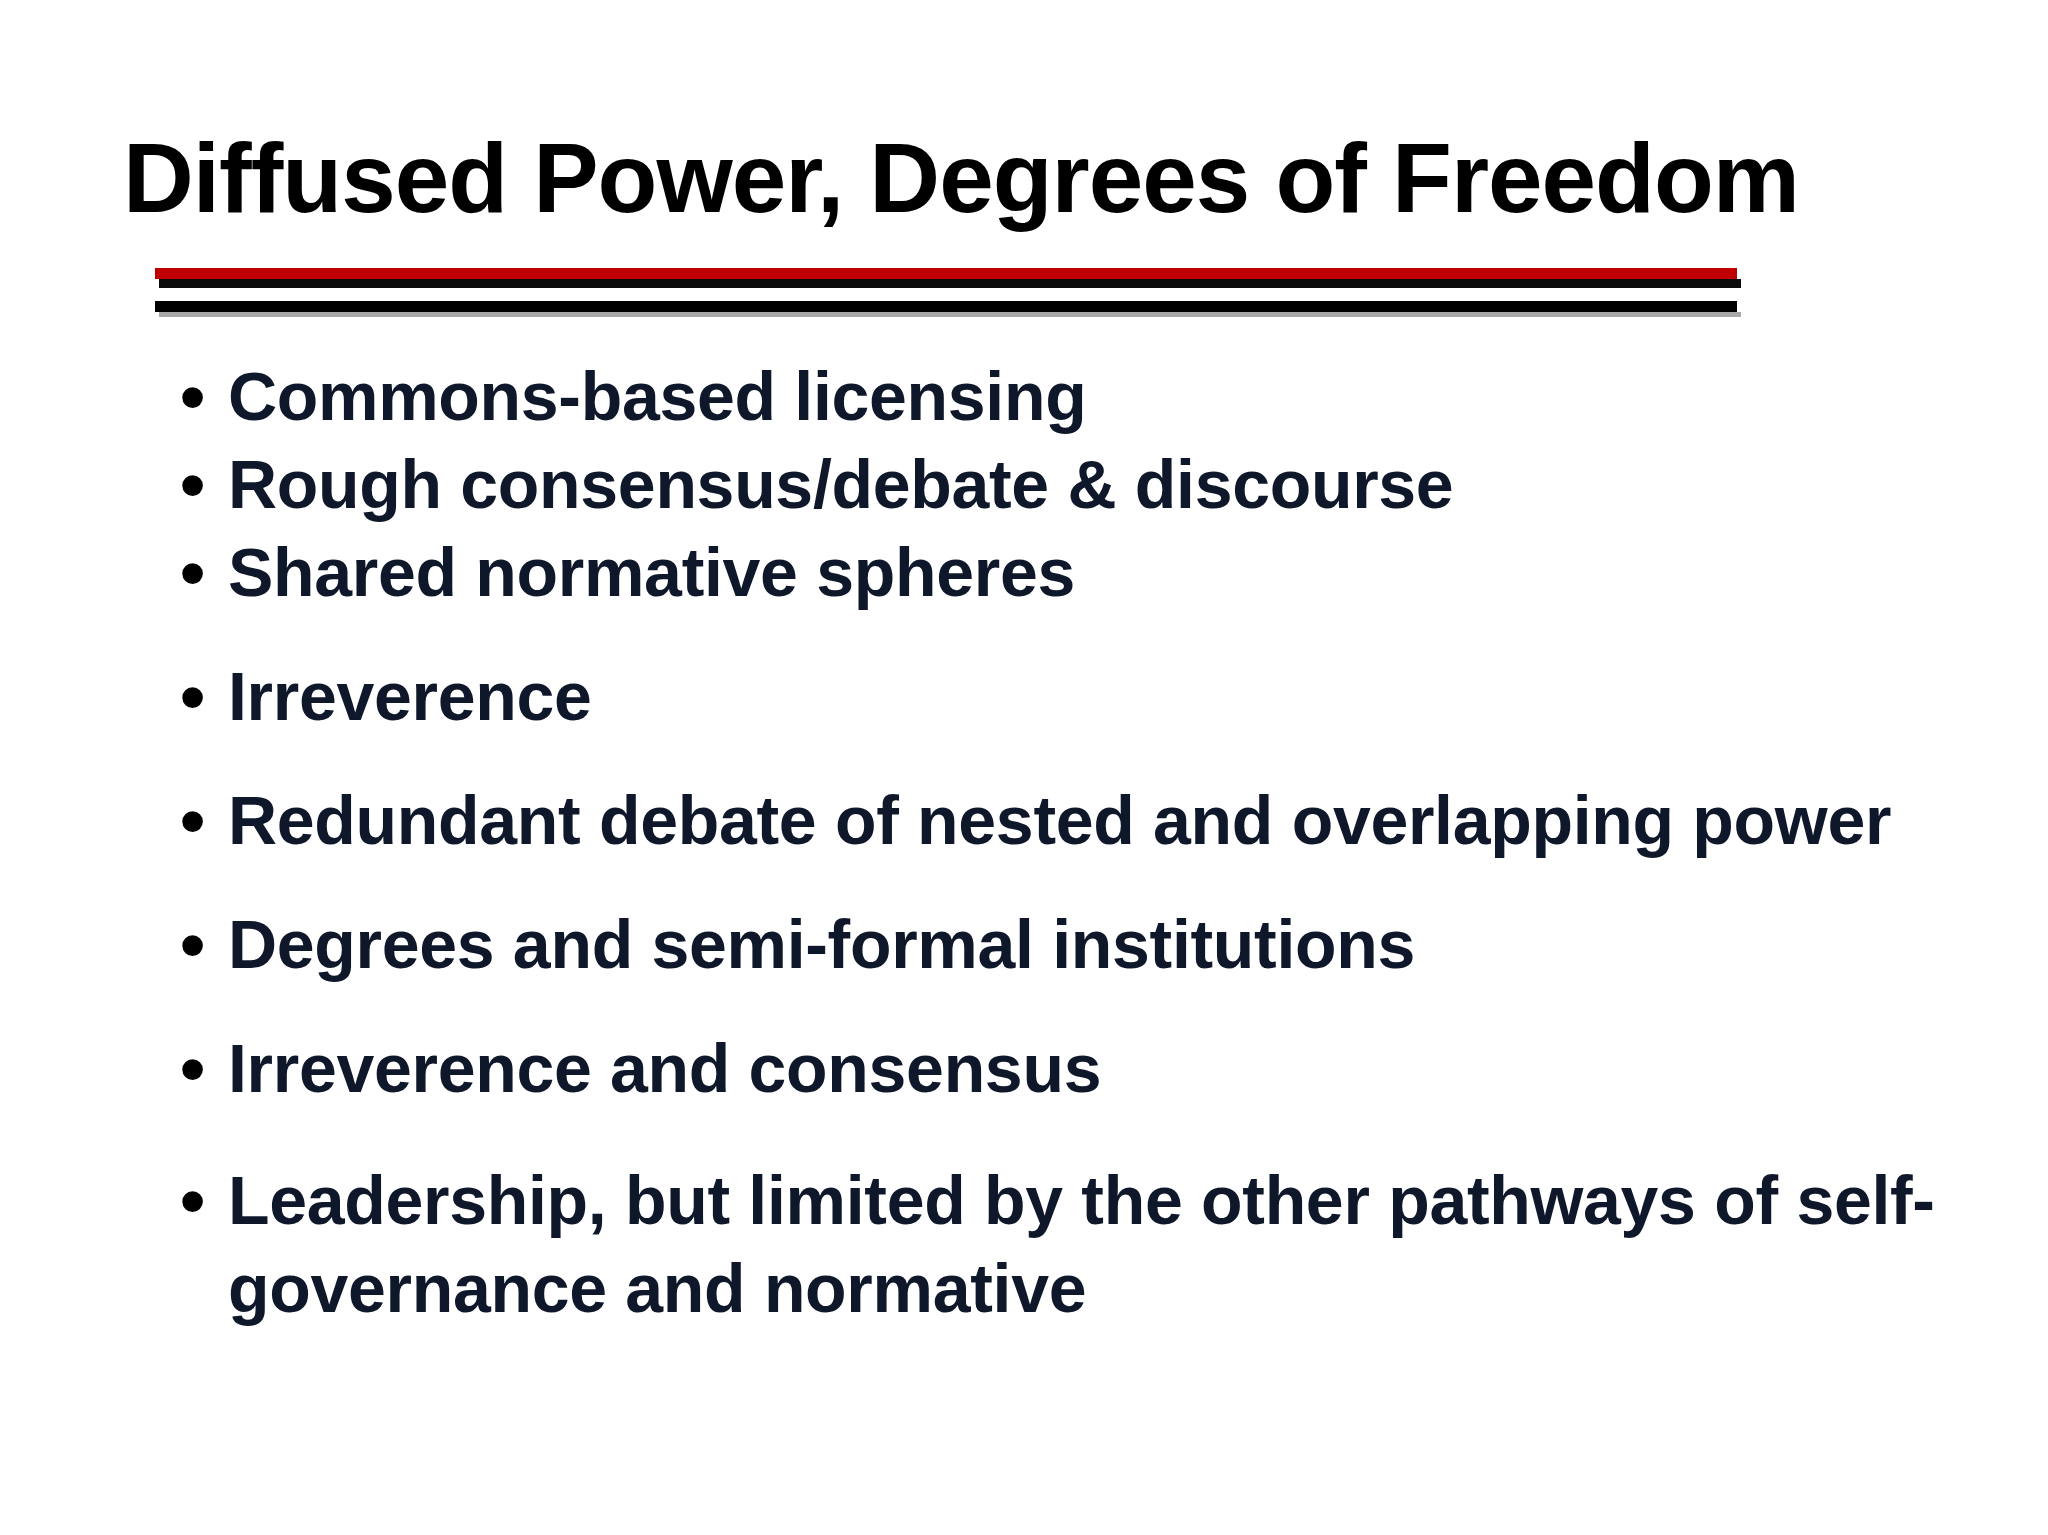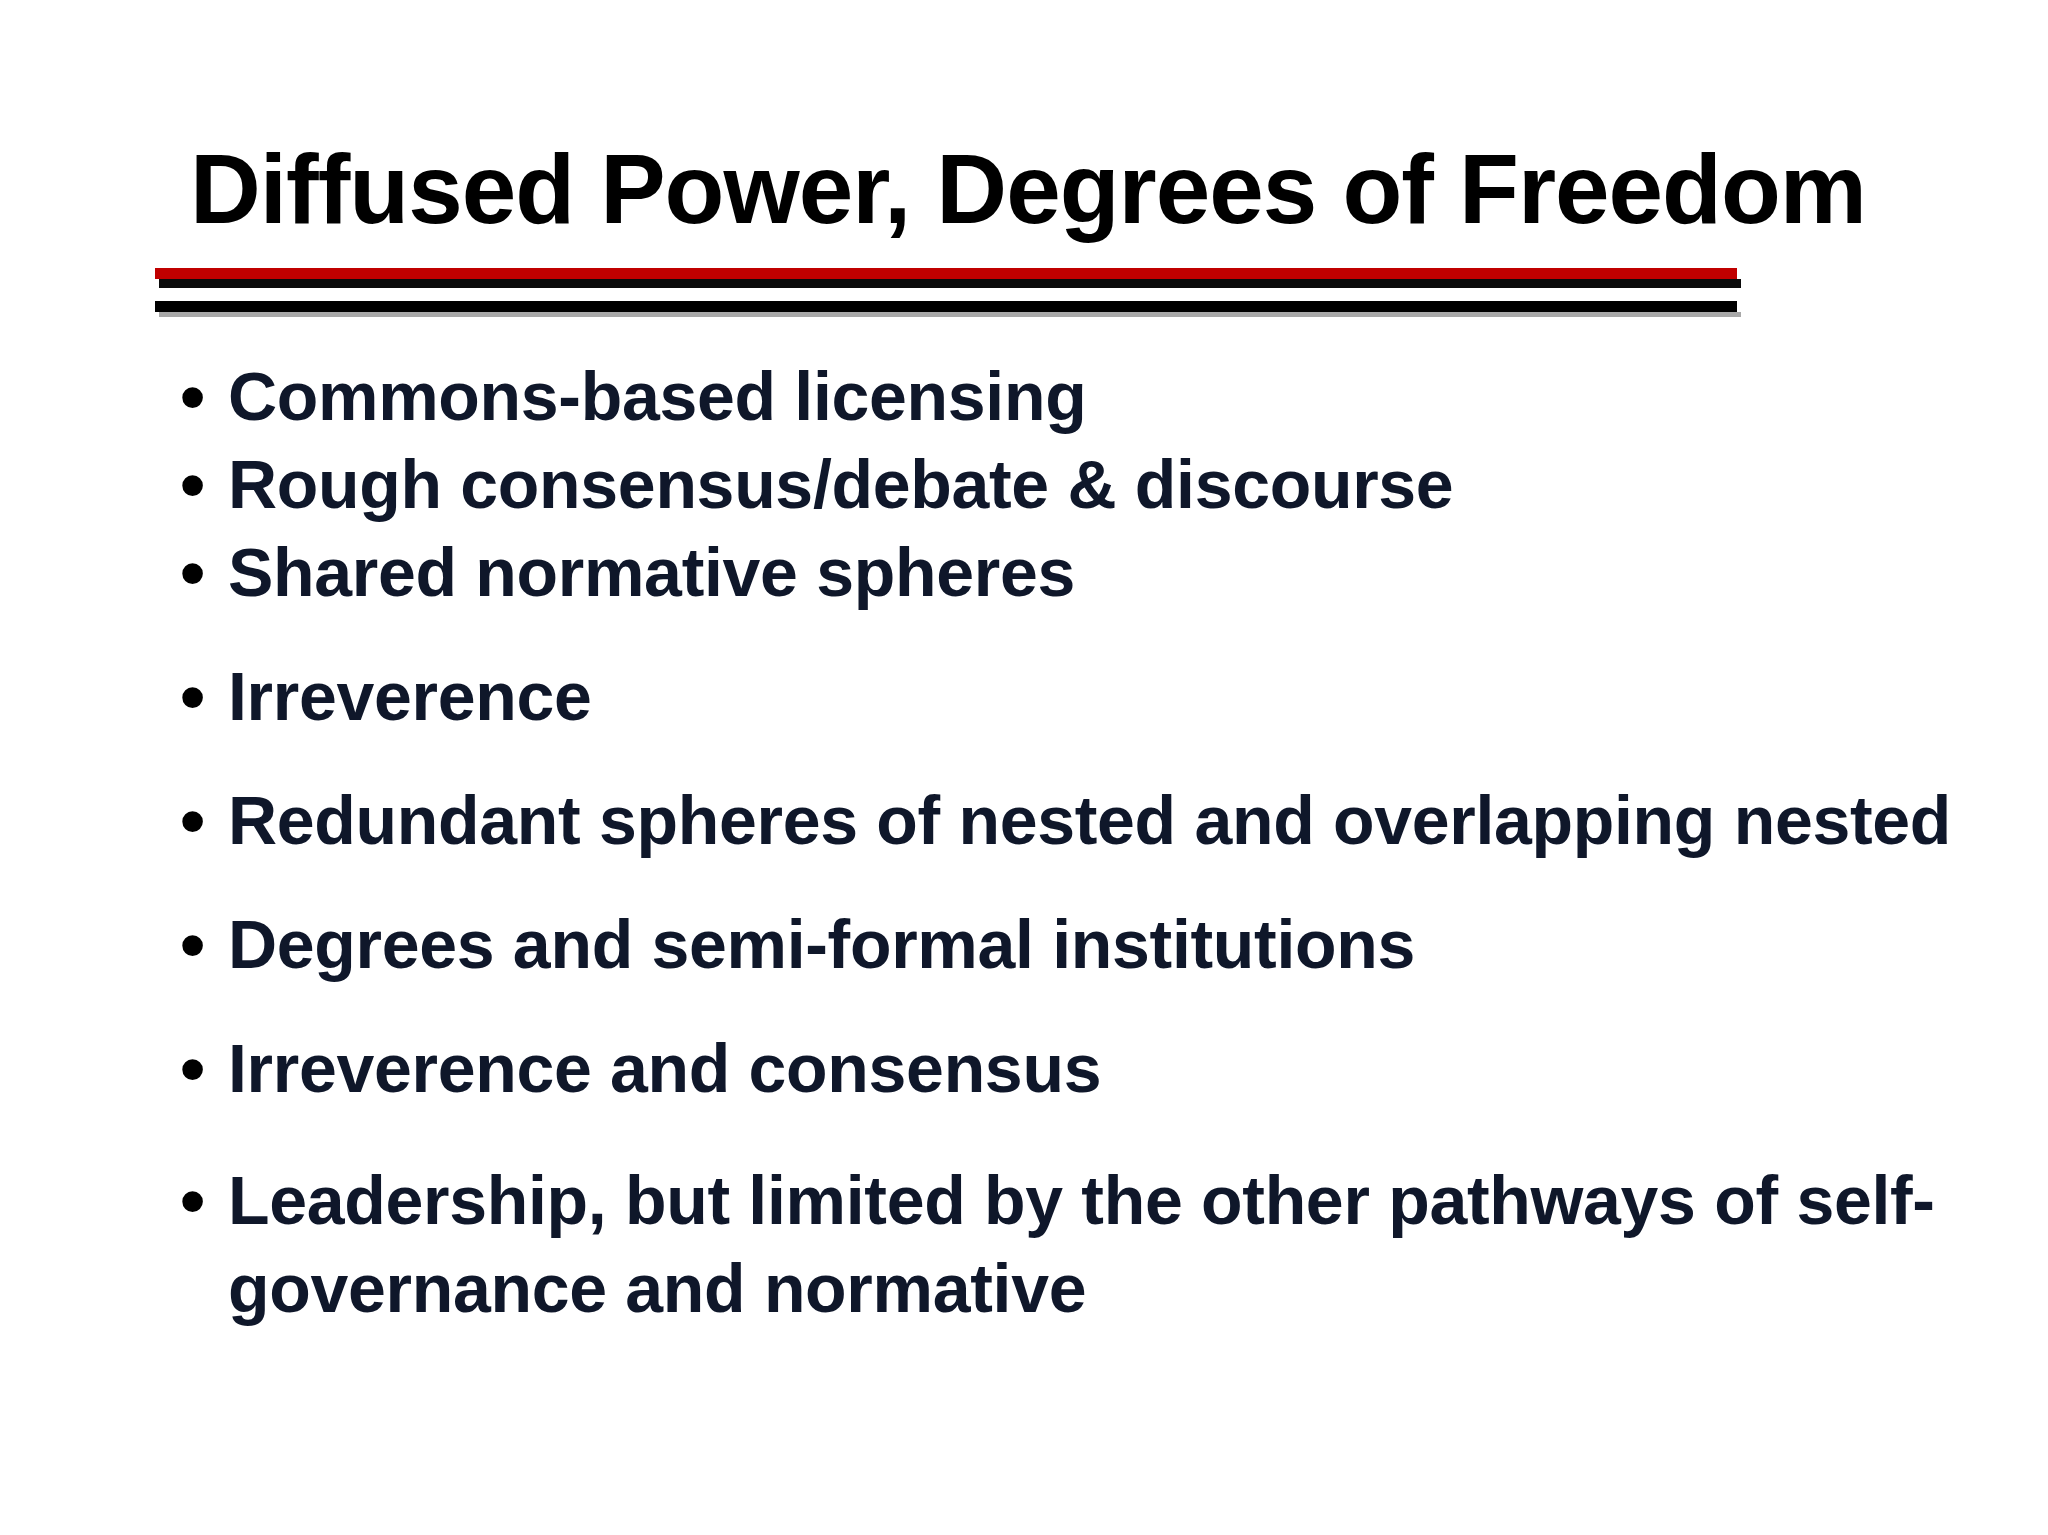--- a/index.html
+++ b/index.html
@@ -22,29 +22,29 @@
   
   .title-block {
     position: absolute;
     left: 118px;
     top: 118px;
     width: 1820px;
     height: 110px;
   }
 
   .slide-title {
-    margin: 16px;
+    margin: 5px;
     font-family: "Liberation Sans", "DejaVu Sans", sans-serif;
     font-weight: 700;
     font-size: 98px;
     line-height: 110px;
     letter-spacing: -1px;
     color: #000000;
     white-space: nowrap;
-    text-align: center;
+    text-align: left;
   }
 
   
   .divider {
     position: absolute;
     left: 155px;
     top: 268px;
     width: 1582px;
     height: 46px;
   }
@@ -156,21 +156,21 @@
       <span class="bullet-text">Shared normative spheres</span>
     </div>
 
     <div class="bullet-row gap-normal">
       <span class="bullet-marker">•</span>
       <span class="bullet-text">Irreverence</span>
     </div>
 
     <div class="bullet-row gap-normal">
       <span class="bullet-marker">•</span>
-      <span class="bullet-text">Redundant spheres of nested and overlapping nested</span>
+      <span class="bullet-text">Redundant debate of nested and overlapping power</span>
     </div>
 
     <div class="bullet-row gap-normal">
       <span class="bullet-marker">•</span>
       <span class="bullet-text">Degrees and semi-formal institutions</span>
     </div>
 
     <div class="bullet-row gap-normal">
       <span class="bullet-marker">•</span>
       <span class="bullet-text">Irreverence and consensus</span>

